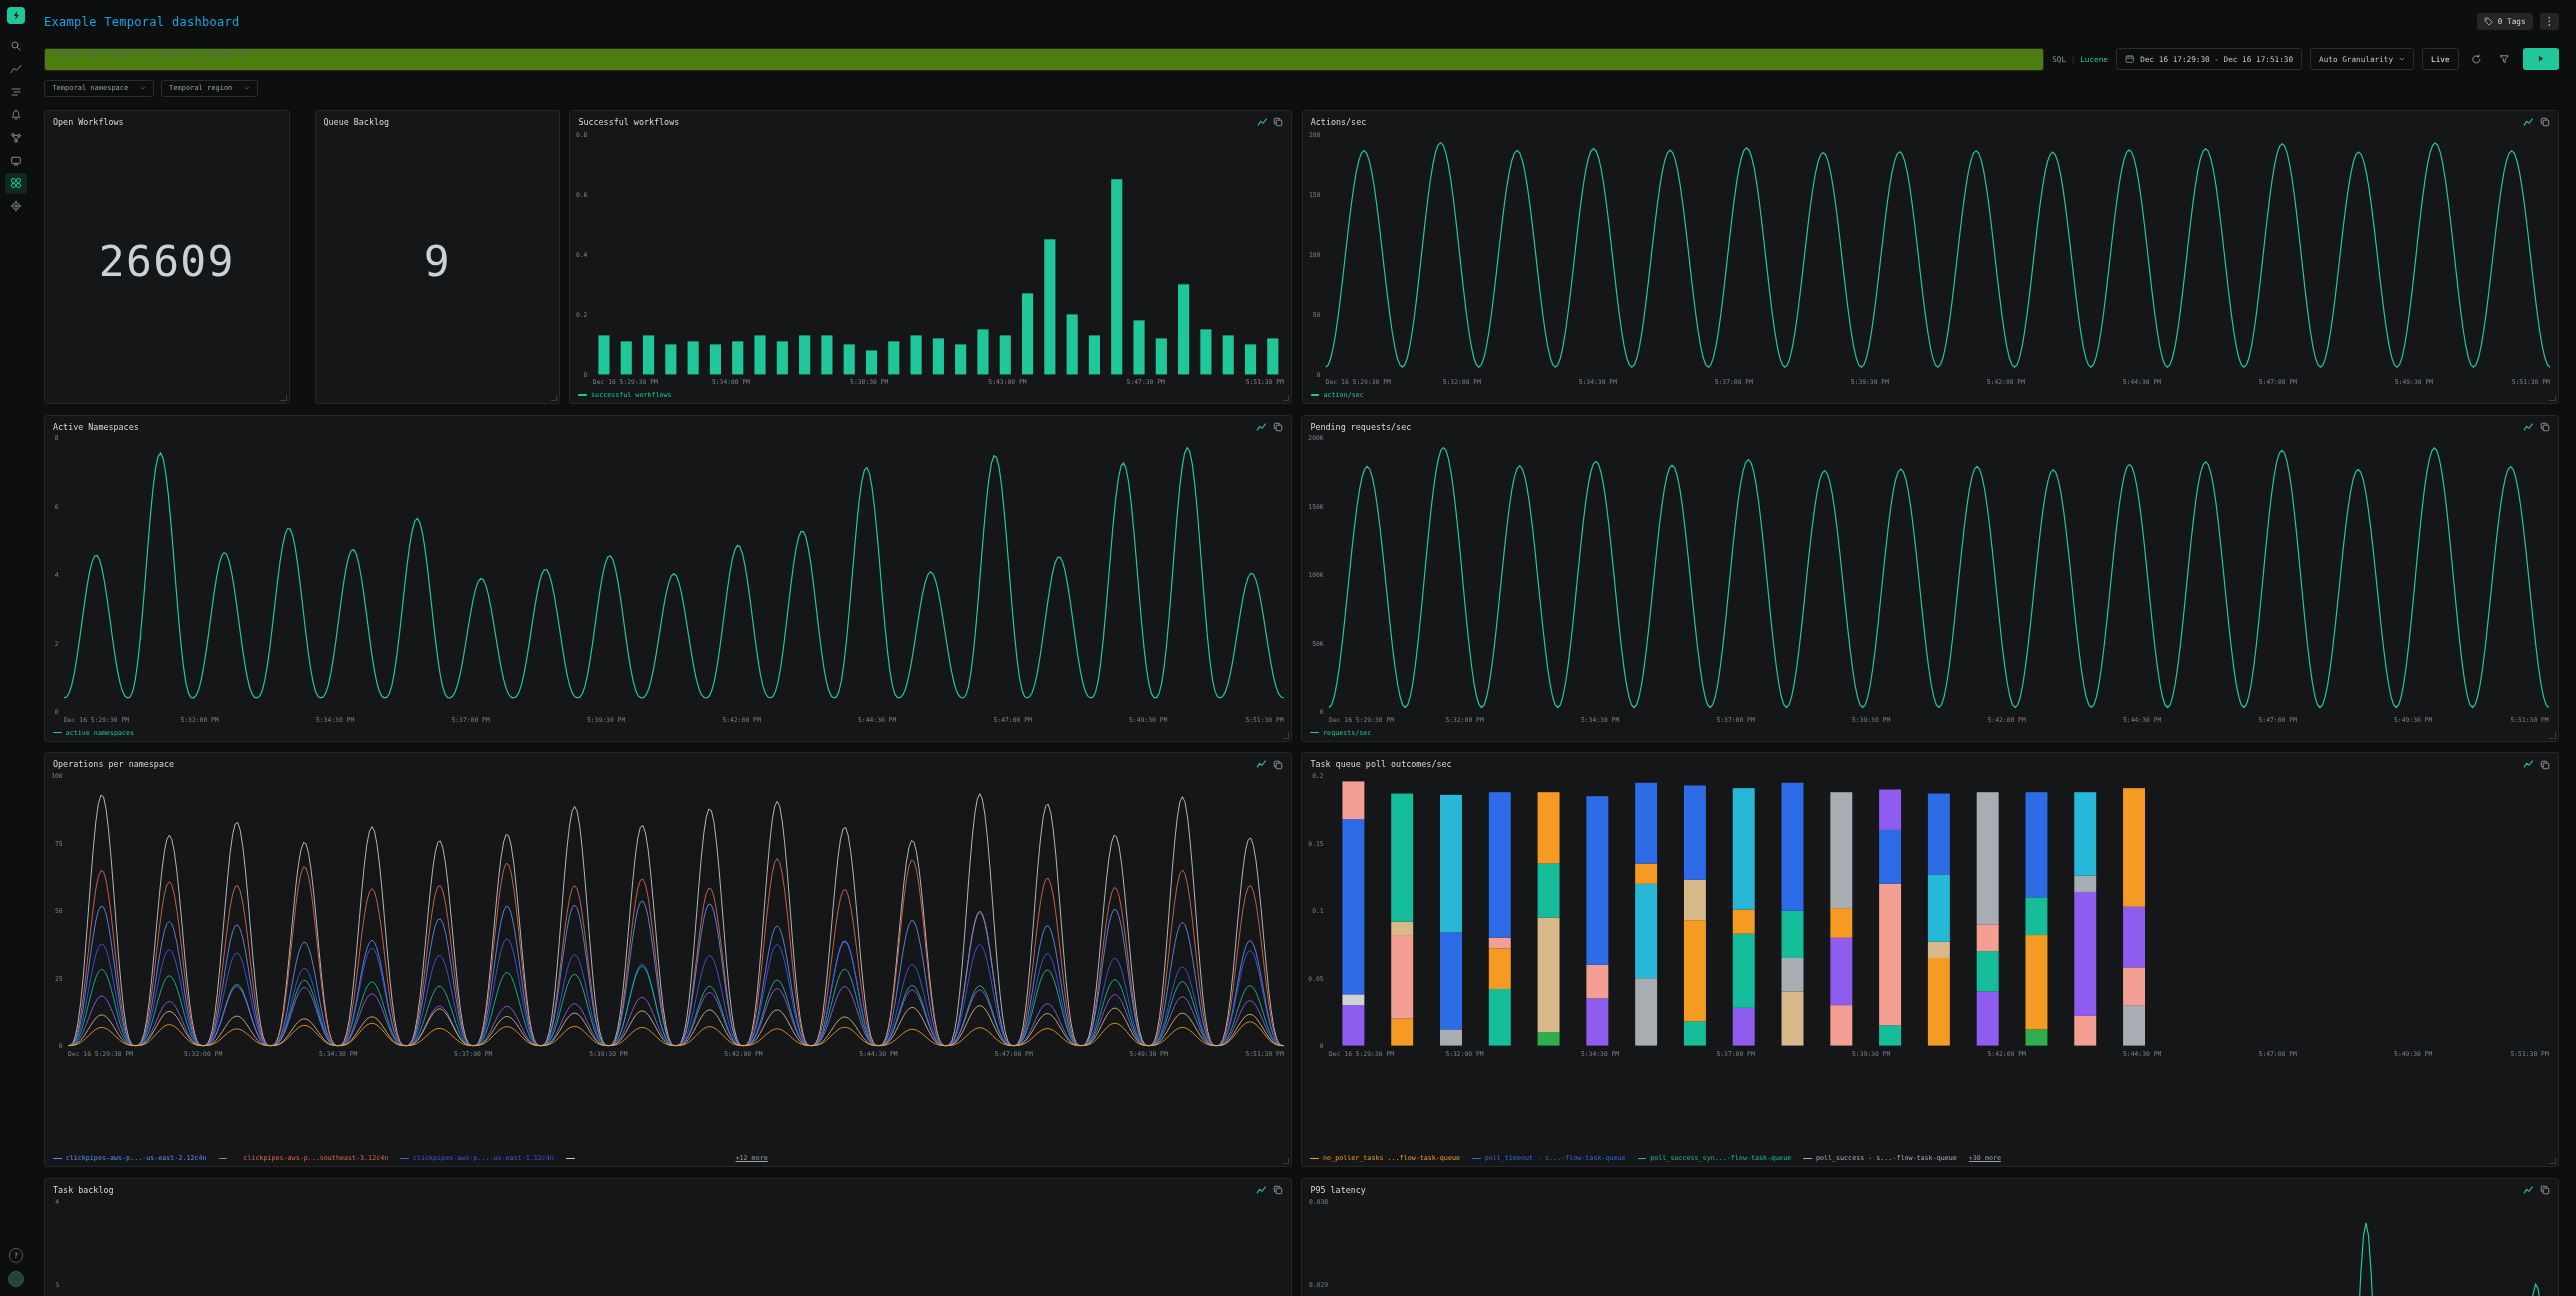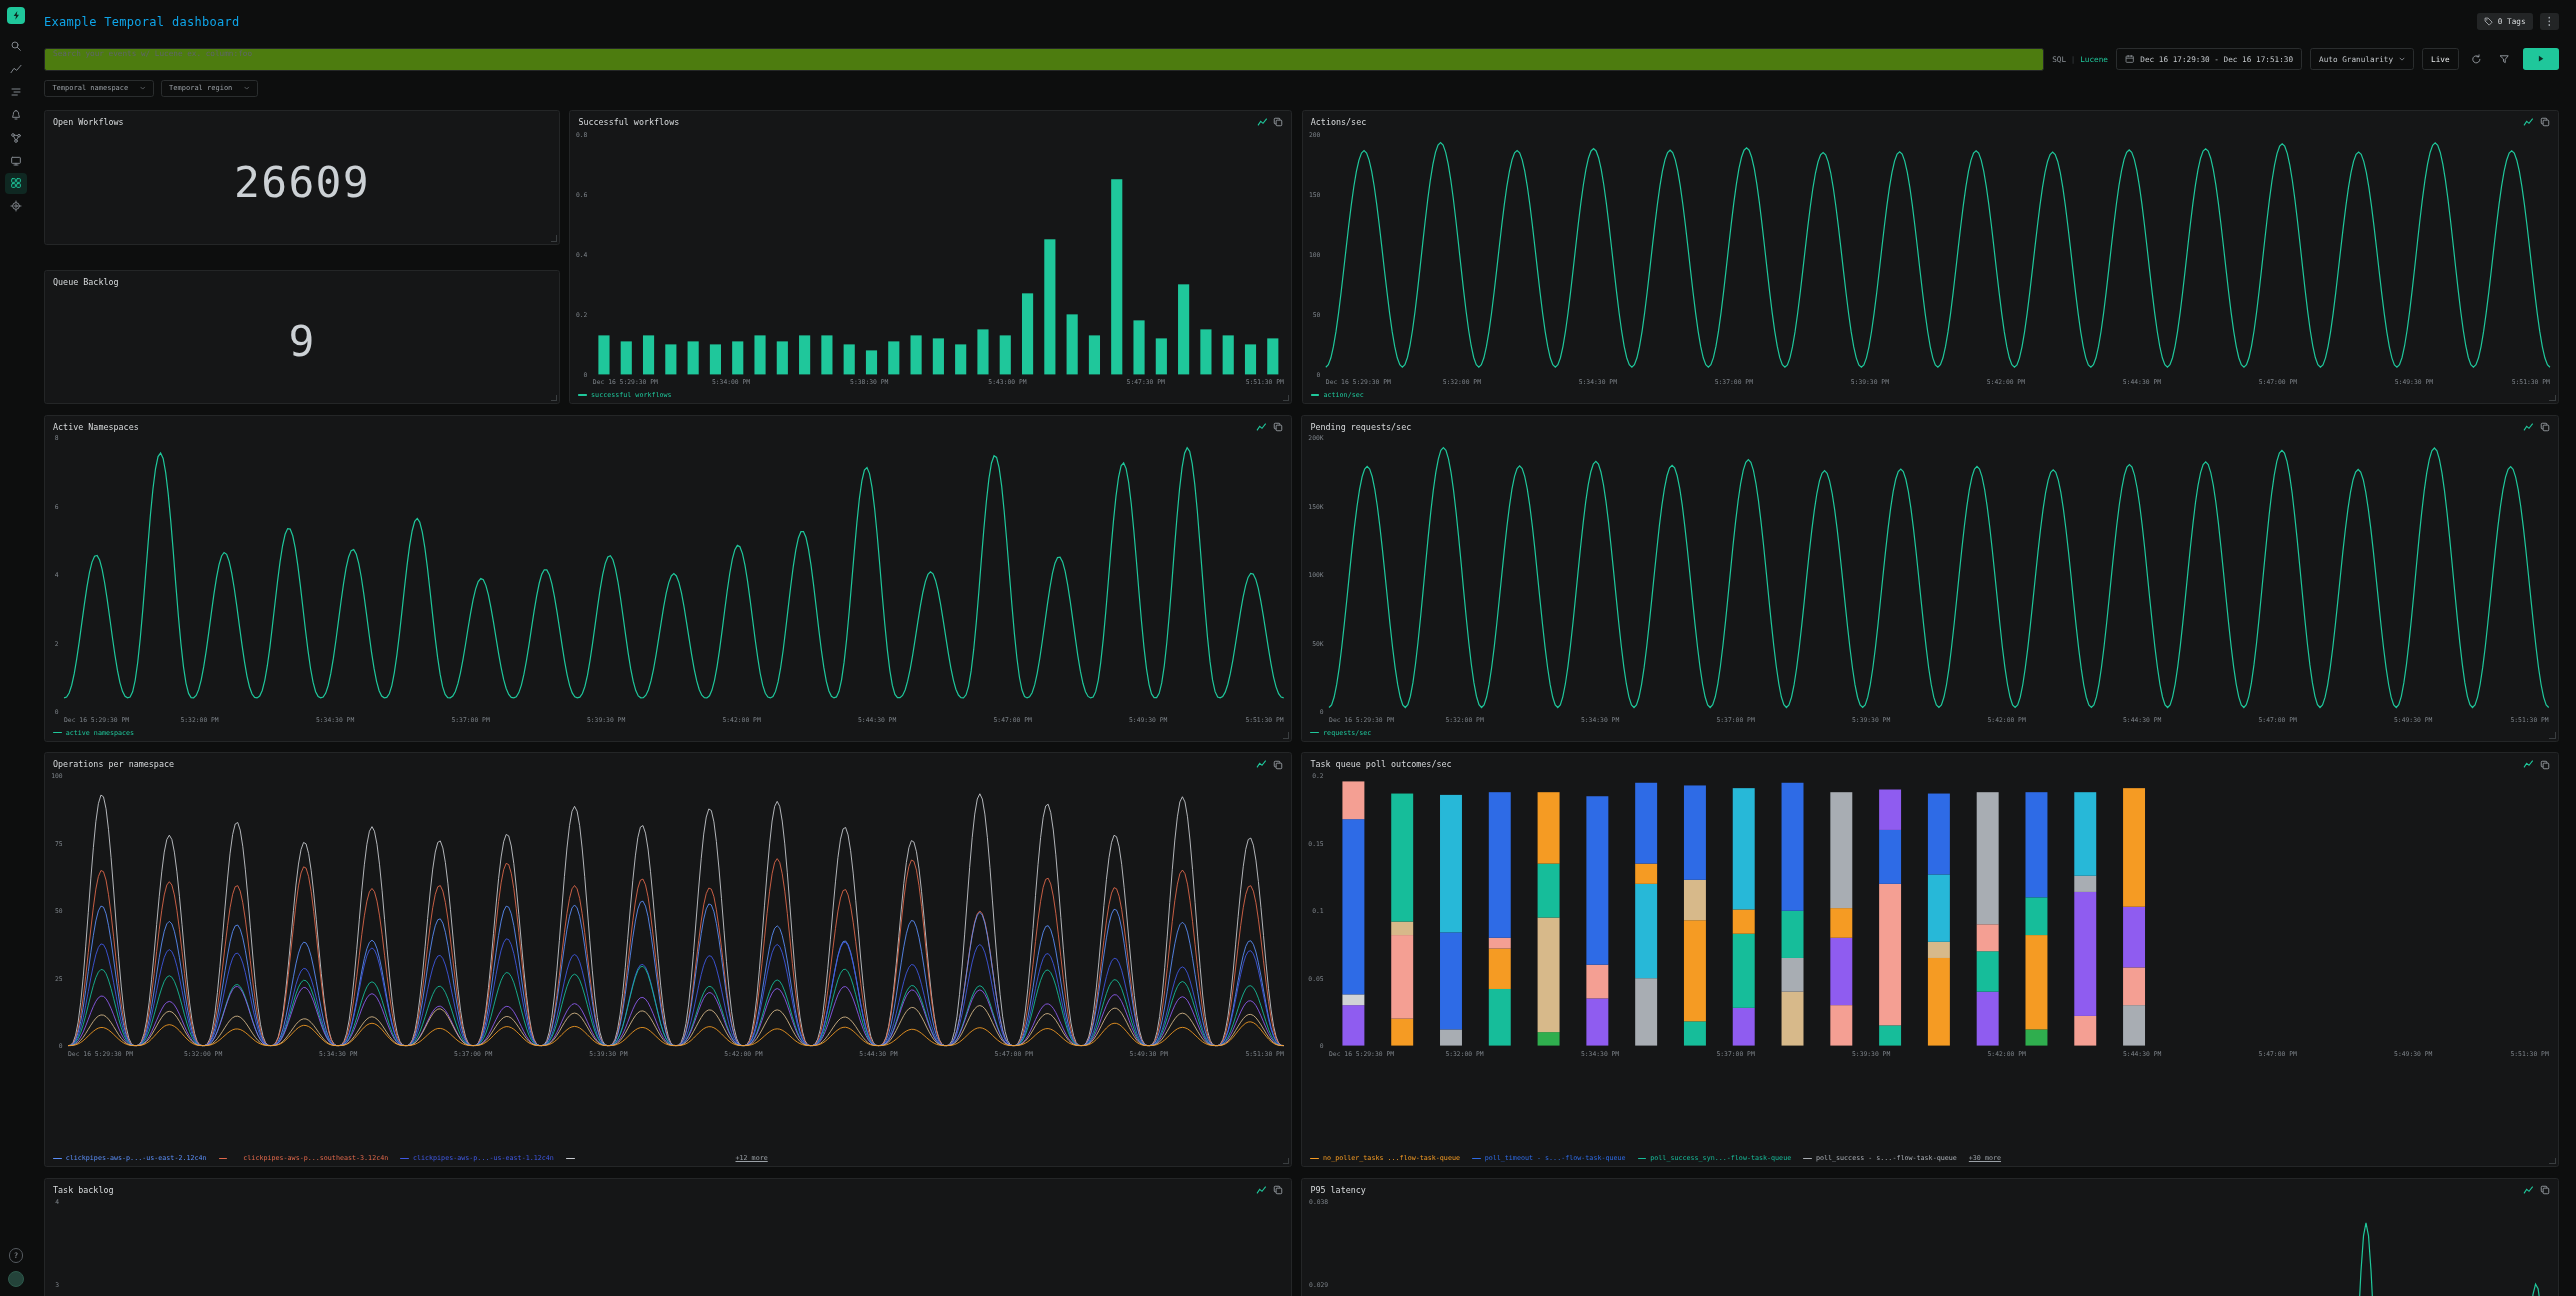--- a/index.html
+++ b/index.html
@@ -42,21 +42,21 @@
   .icon-btn svg{stroke:#9aa0a6;fill:none;stroke-width:1.5;stroke-linecap:round;stroke-linejoin:round}
   .run-btn{width:36px;height:21.5px;background:#1fc79b;border-radius:2.7px;display:flex;
     align-items:center;justify-content:center;cursor:pointer}
   .filterbar{height:27px;display:flex;gap:6.7px;align-items:center}
   .pill{height:17.4px;border:0.7px solid #2a2d2e;border-radius:2.7px;display:flex;align-items:center;
     gap:12px;padding:0 7.4px;font-size:7px;color:#9aa0a6;cursor:pointer;white-space:nowrap}
   
   .grid{display:flex;flex-direction:column;gap:10.7px;padding-top:8px}
   .row{display:flex;gap:9.4px}
   .row1{height:294px}.row2{height:327px}.row3{height:415px}.row4{height:376px}
-  .stack{width:516px;flex:0 0 516px;display:flex;flex-direction:column;gap:25px}
+  .stack{width:516px;flex:0 0 516px;display:flex;flex-direction:row;gap:25px}
   .stack .panel{flex:1}
   .panel{background:#151617;border:0.7px solid #242627;border-radius:2.7px;position:relative;
     display:flex;flex-direction:column;overflow:hidden}
   .panel::after{content:"";position:absolute;right:2px;bottom:2px;width:5.4px;height:5.4px;
     border-right:1px solid #3a3e40;border-bottom:1px solid #3a3e40}
   .panel-head{display:flex;justify-content:space-between;align-items:flex-start;padding:6px 8px 2px}
   .panel-title{font-size:8.4px;color:#d8dbdd}
   .panel-actions{display:flex;gap:6px;align-items:center}
   .panel-actions span{display:flex;cursor:pointer}
   .number-value{flex:1;display:flex;align-items:center;justify-content:center;font-size:43px;

